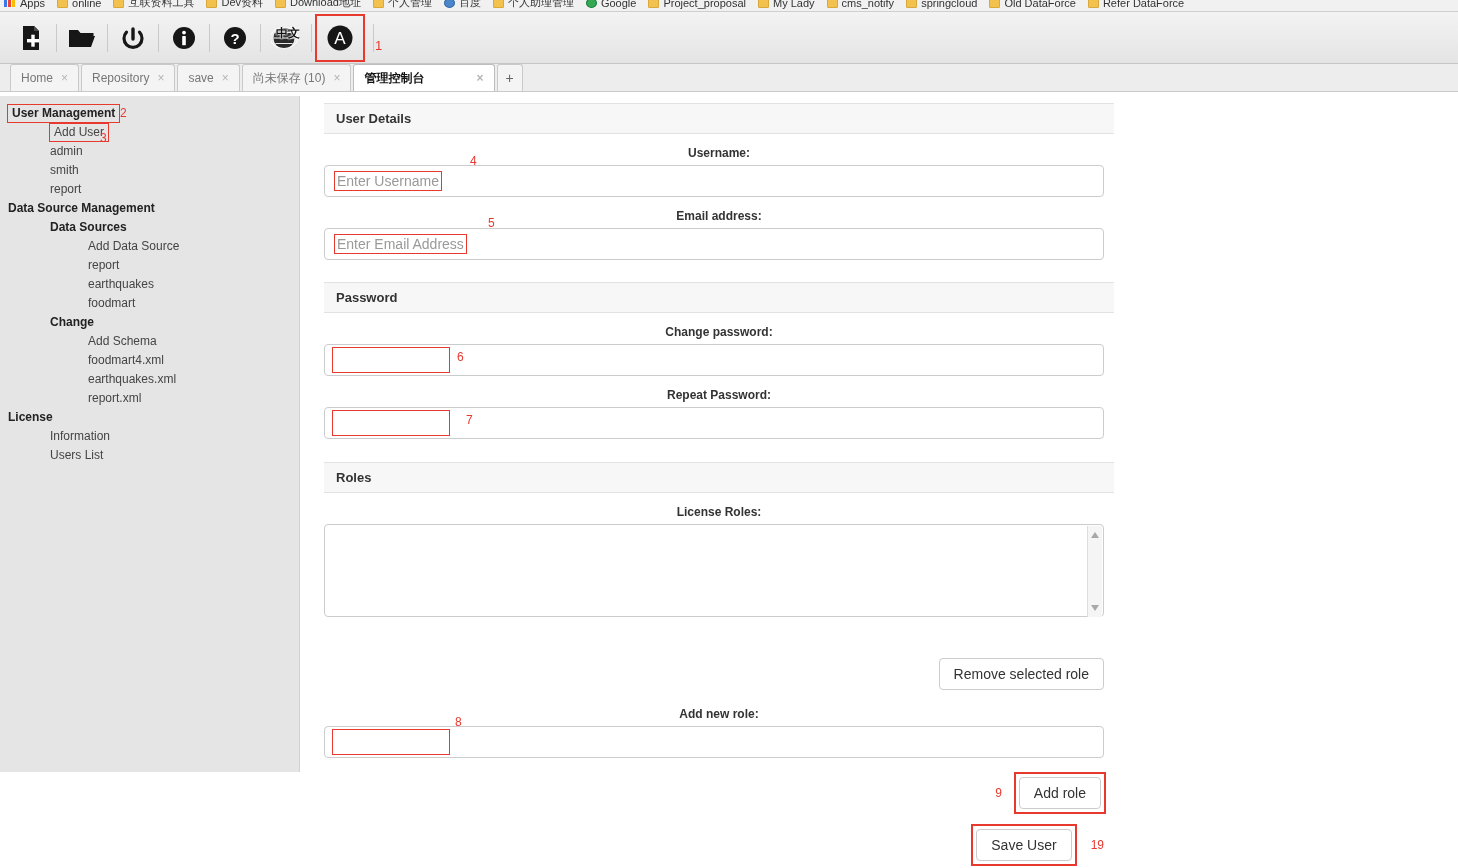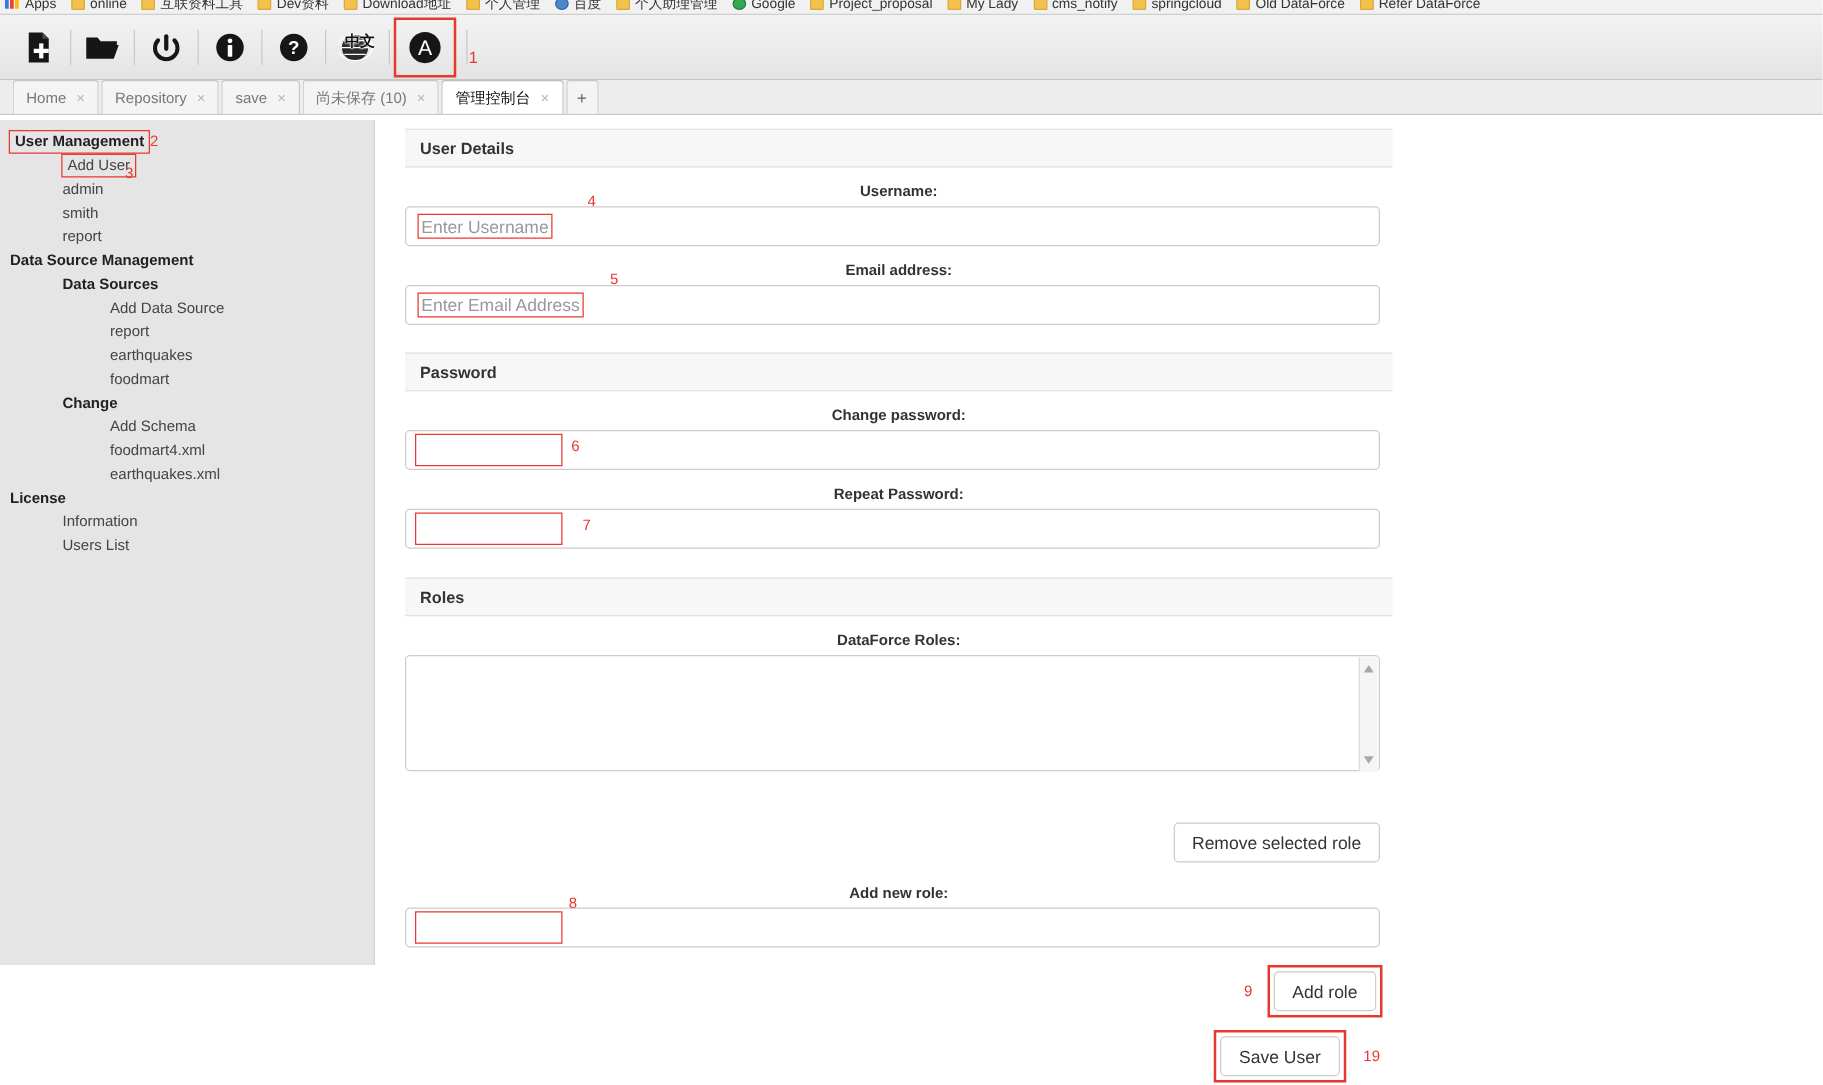--- a/index.html
+++ b/index.html
@@ -96,22 +96,23 @@
     border: 1px solid #c9c9c9;
     border-bottom: none;
     border-radius: 3px 3px 0 0;
     margin-right: 2px;
     cursor: pointer;
     white-space: nowrap;
   }
   .tab.active {
     background: #ffffff;
     color: #111;
-    font-weight: normal;
+    font-weight: bold;
     border-color: #bdbdbd;
+    gap: 44px;
   }
   .tab .tab-close {
     margin-left: 8px; color: #b5b5b5; font-size: 12px;
   }
   .tab-add {
     height: 27px; width: 26px;
     display: flex; align-items: center; justify-content: center;
     font-size: 14px; color: #666;
     background: #f4f4f4;
     border: 1px solid #c9c9c9; border-bottom: none;
@@ -400,20 +401,21 @@
     <div class="tree-item lvl0 bold"><span>Data Source Management</span></div>
     <div class="tree-item lvl1 bold"><span>Data Sources</span></div>
     <div class="tree-item lvl2"><span>Add Data Source</span></div>
     <div class="tree-item lvl2"><span>report</span></div>
     <div class="tree-item lvl2"><span>earthquakes</span></div>
     <div class="tree-item lvl2"><span>foodmart</span></div>
     <div class="tree-item lvl1 bold"><span>Change</span></div>
     <div class="tree-item lvl2"><span>Add Schema</span></div>
     <div class="tree-item lvl2"><span>foodmart4.xml</span></div>
     <div class="tree-item lvl2"><span>earthquakes.xml</span></div>
+    <div class="tree-item lvl2"><span>report.xml</span></div>
     <div class="tree-item lvl0 bold"><span>License</span></div>
     <div class="tree-item lvl1"><span>Information</span></div>
     <div class="tree-item lvl1"><span>Users List</span></div>
   </div>
 
 <div id="content">
 
   <div class="panel" style="margin-top:7px;">
     <div class="section-head">User Details</div>
 
@@ -444,21 +446,21 @@
     <div class="txtinput">
       <span></span>
       <span class="empty-box"></span>
       <span class="annot" style="left:141px;top:5px;">7</span>
     </div>
   </div>
 
   <div class="panel" style="margin-top:23px;">
     <div class="section-head">Roles</div>
 
-    <div class="field-label">DataForce Roles:</div>
+    <div class="field-label">License Roles:</div>
     <div class="rolesbox">
       <div class="scroller">
         <span class="arrow-up"></span>
         <span class="arrow-down"></span>
       </div>
     </div>
 
     <div class="rightalign" style="margin-top:41px;">
       <div class="btn">Remove selected role</div>
     </div>

